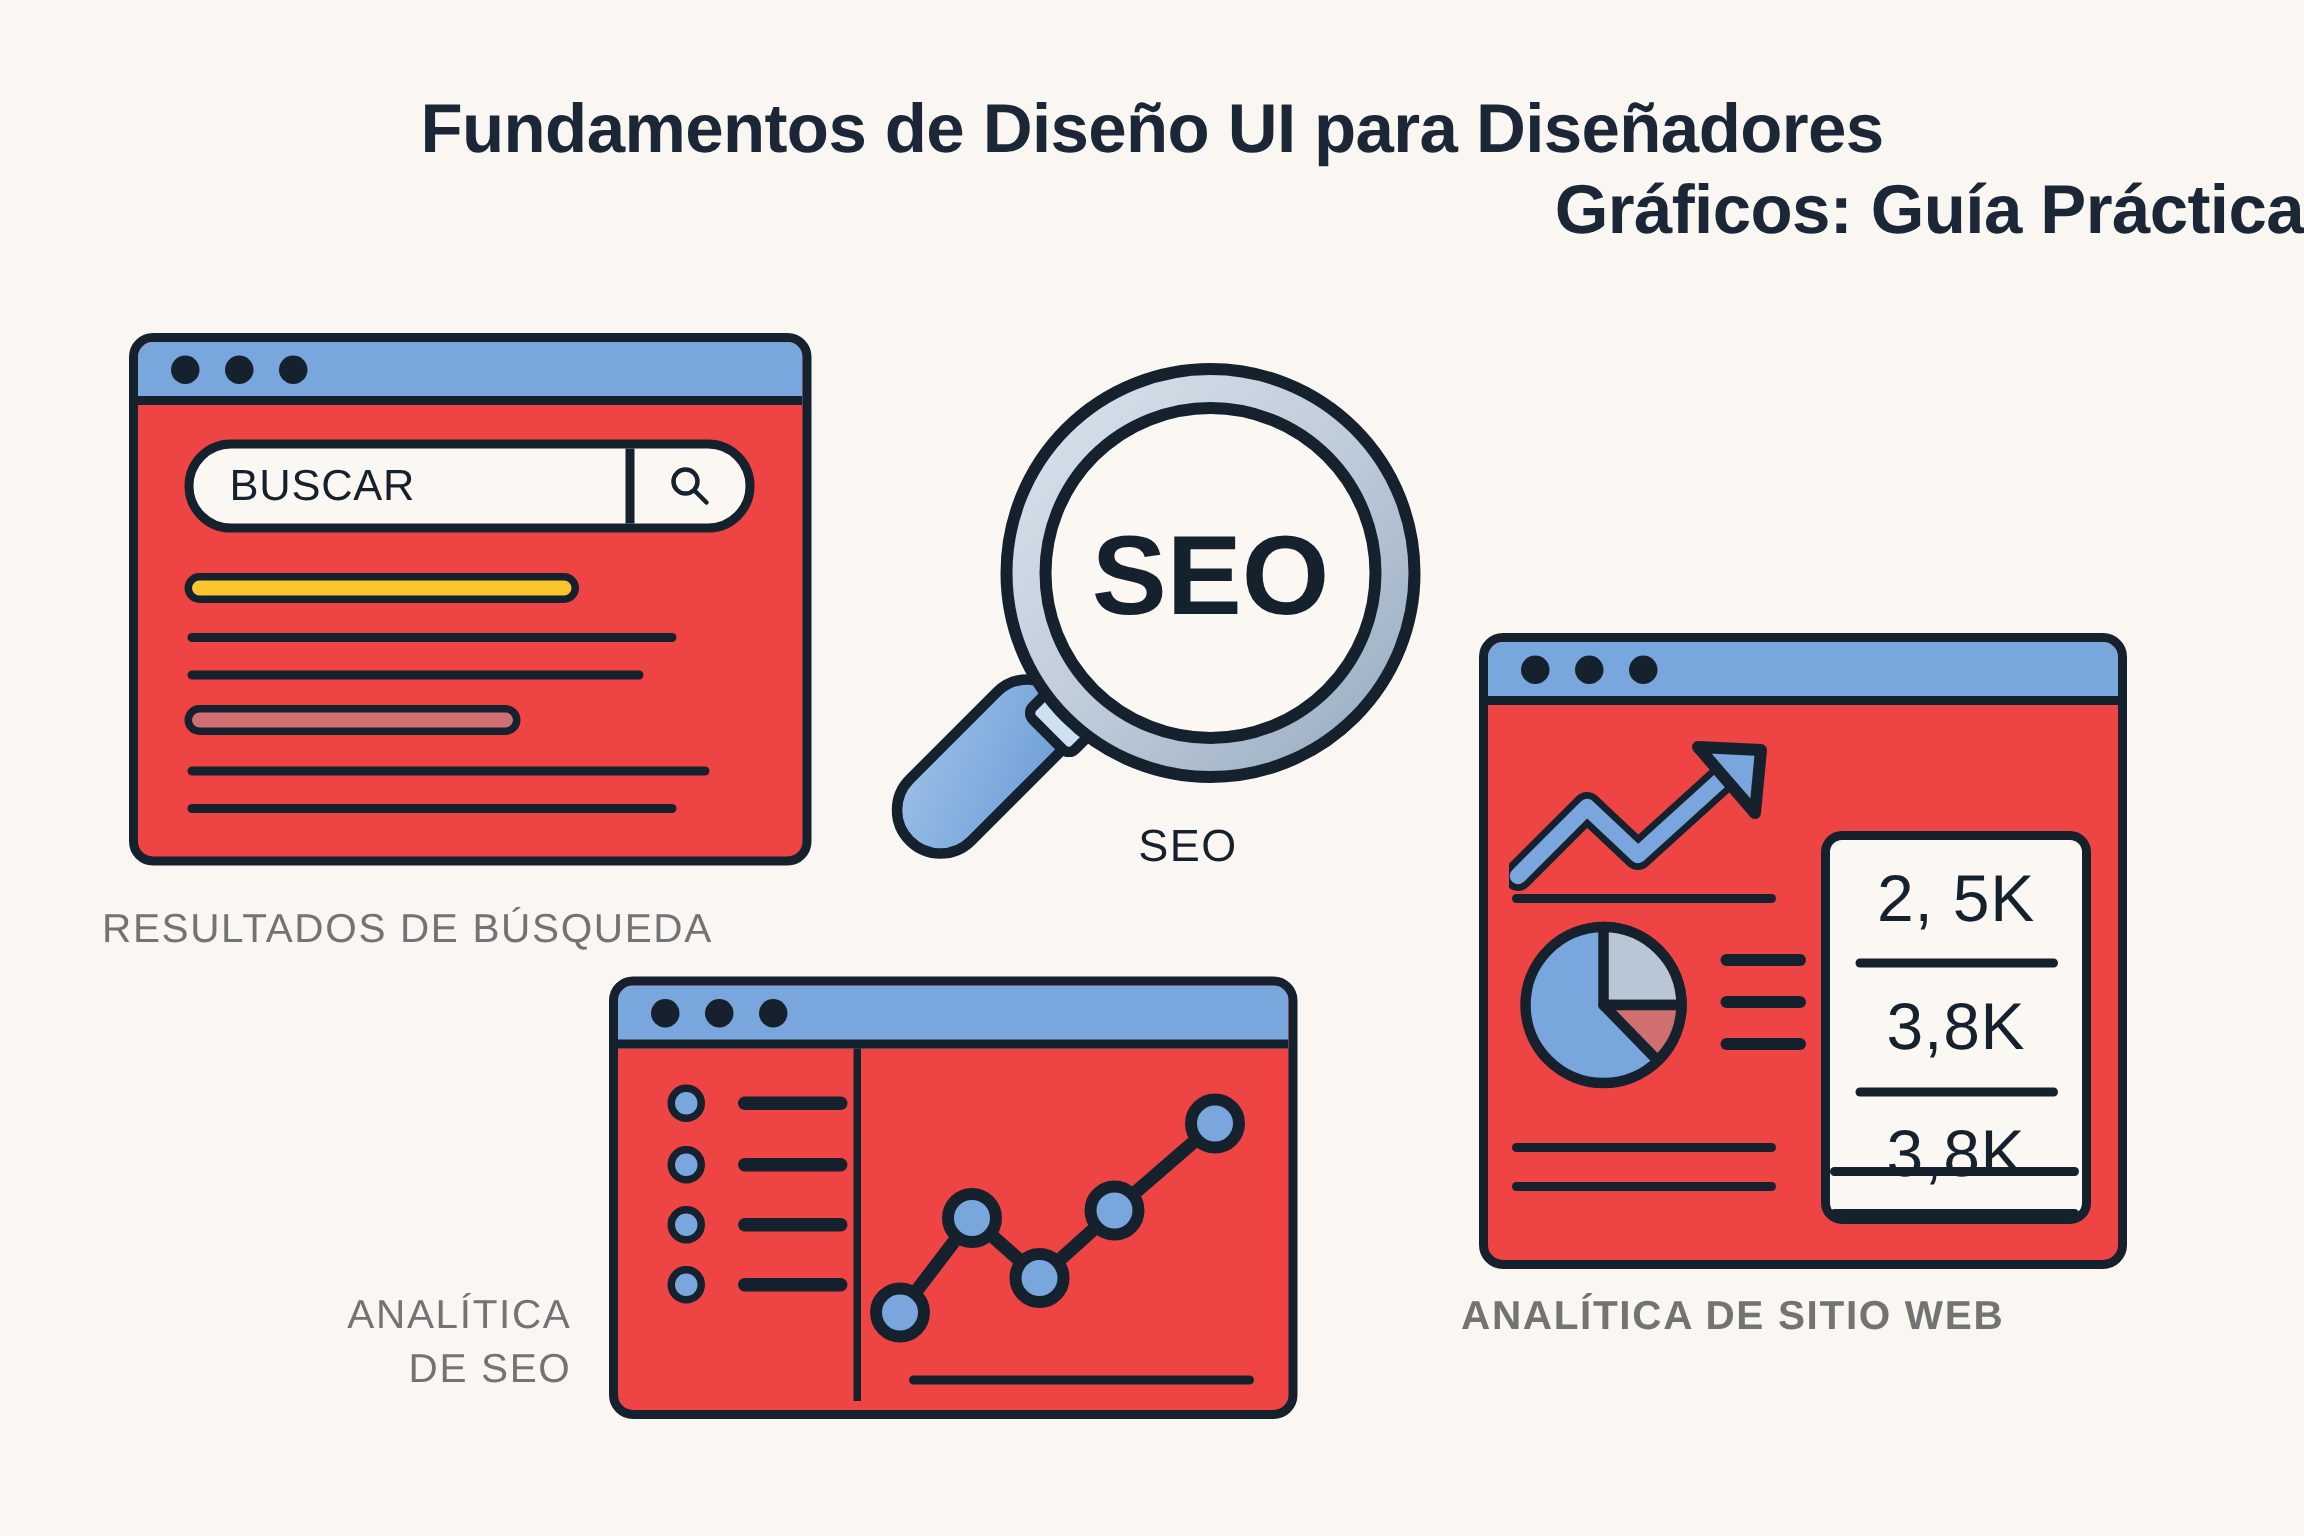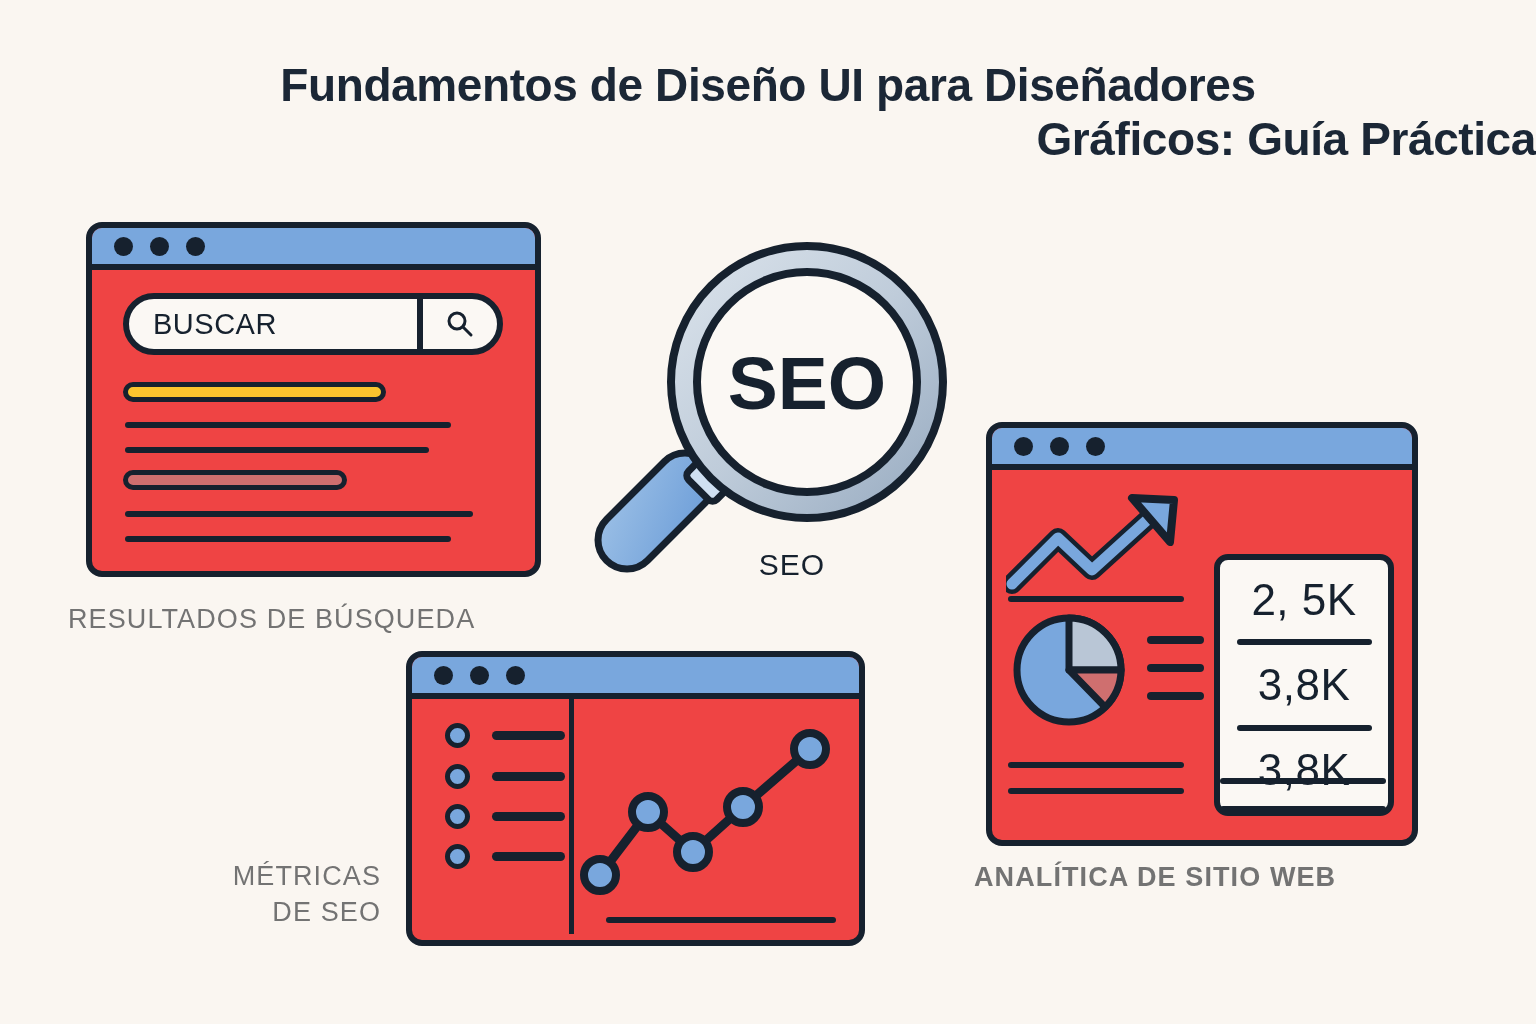--- a/index.html
+++ b/index.html
@@ -311,21 +311,21 @@
         <circle cx="165" cy="100" r="16" fill="#79A7DD" stroke="#16212E" stroke-width="8"></circle>
         <circle cx="232" cy="42" r="16" fill="#79A7DD" stroke="#16212E" stroke-width="8"></circle>
       </svg>
 
       <div class="mfoot" style="left:194px; top:218px; width:230px;"></div>
 
     </div>
   </div>
 
   <div class="caption" id="cap-metrics">
-    <span>MÉTRICAS</span><br>
+    <span>ANALÍTICA</span><br>
     <span>DE SEO</span>
   </div>
 
   <div class="win" id="win-analytics">
     <div class="win-bar">
       <span class="dot"></span>
       <span class="dot"></span>
       <span class="dot"></span>
     </div>
     <div class="win-body">

